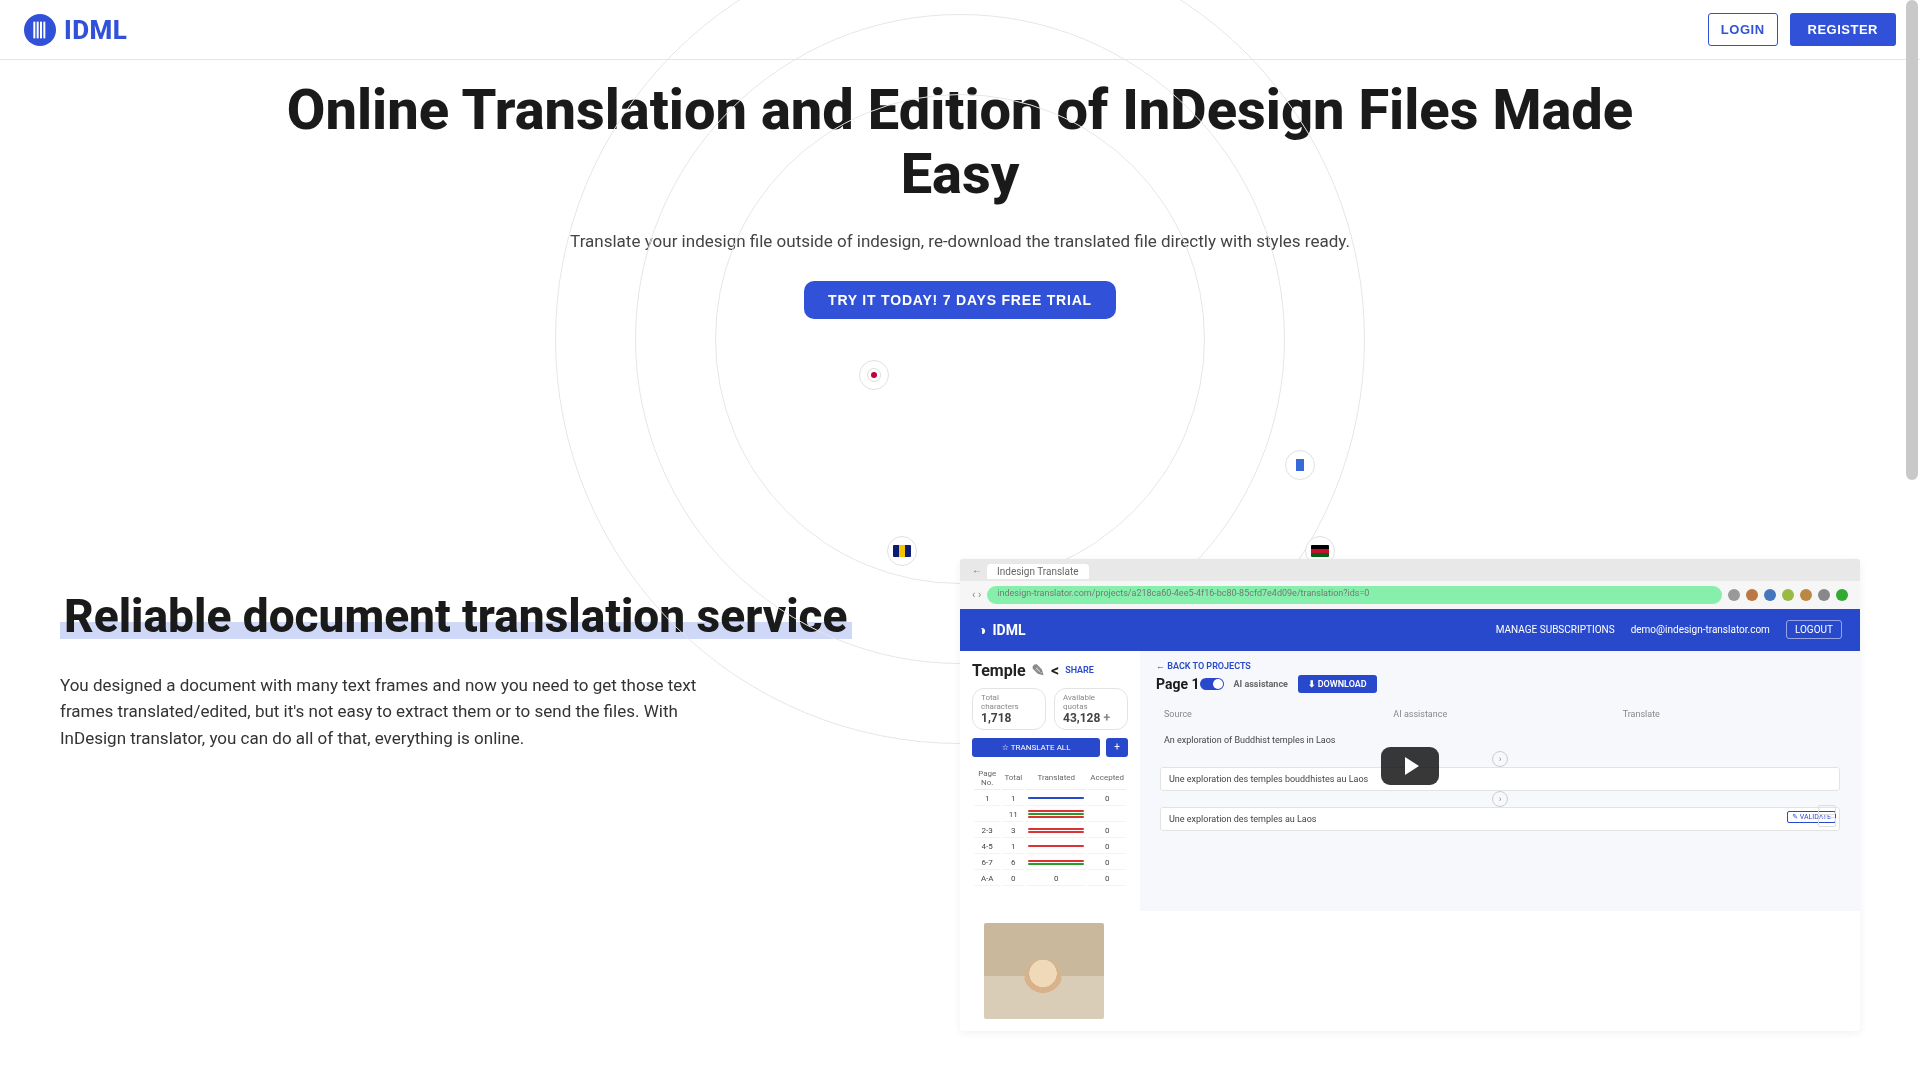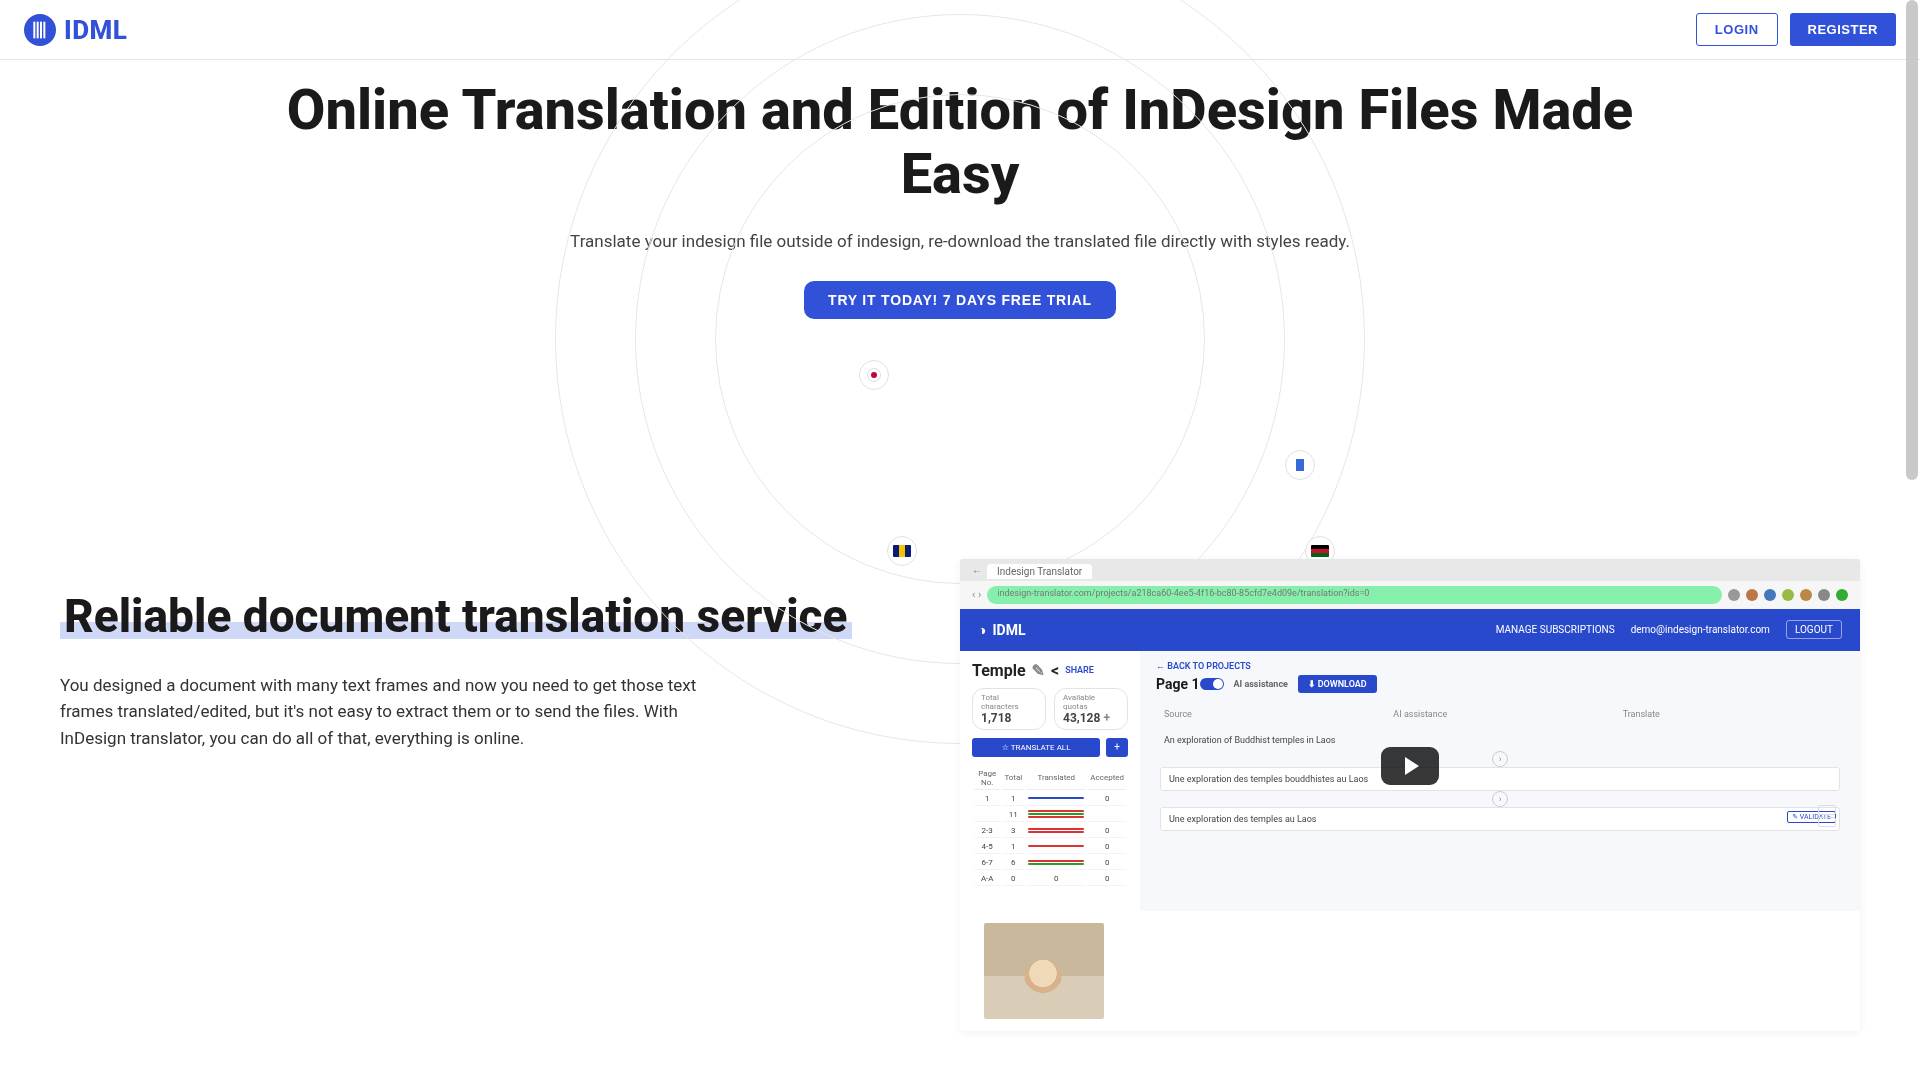--- a/index.html
+++ b/index.html
@@ -34,21 +34,21 @@
   font-weight: 800;
   font-size: 26px;
   color: #3152d8;
   letter-spacing: 0.5px;
 }
 .header-actions { display: flex; gap: 12px; }
 .btn-login {
   border: 1px solid #3152d8;
   color: #3152d8;
   background: #fff;
-  padding: 8px 18px;
+  padding: 8px 12px;
   font-size: 13px;
   font-weight: 600;
   letter-spacing: 0.5px;
   border-radius: 3px;
   cursor: pointer;
 }
 .btn-register {
   border: none;
   background: #3152d8;
   color: #fff;
@@ -343,21 +343,21 @@
 
 <section class="section-two">
   <div class="section-two-left">
     <span class="section-title">Reliable document translation service</span>
     <p class="section-body">You designed a document with many text frames and now you need to get those text frames translated/edited, but it's not easy to extract them or to send the files. With InDesign translator, you can do all of that, everything is online.</p>
   </div>
   <div class="section-two-right">
     <div class="screenshot-frame">
       <div class="ss-browser-chrome">
         <span>←</span>
-        <div class="ss-tab">Indesign Translator</div>
+        <div class="ss-tab">Indesign Translate</div>
       </div>
       <div class="ss-url-bar">
         <span style="color:#888;font-size:11px;">‹ ›</span>
         <div class="ss-url">indesign-translator.com/projects/a218ca60-4ee5-4f16-bc80-85cfd7e4d09e/translation?ids=0</div>
         <div class="ss-url-icons">
           <span style="background:#999"></span>
             <span style="background:#b74"></span>
             <span style="background:#47b"></span>
             <span style="background:#9b4"></span>
             <span style="background:#b84"></span>

